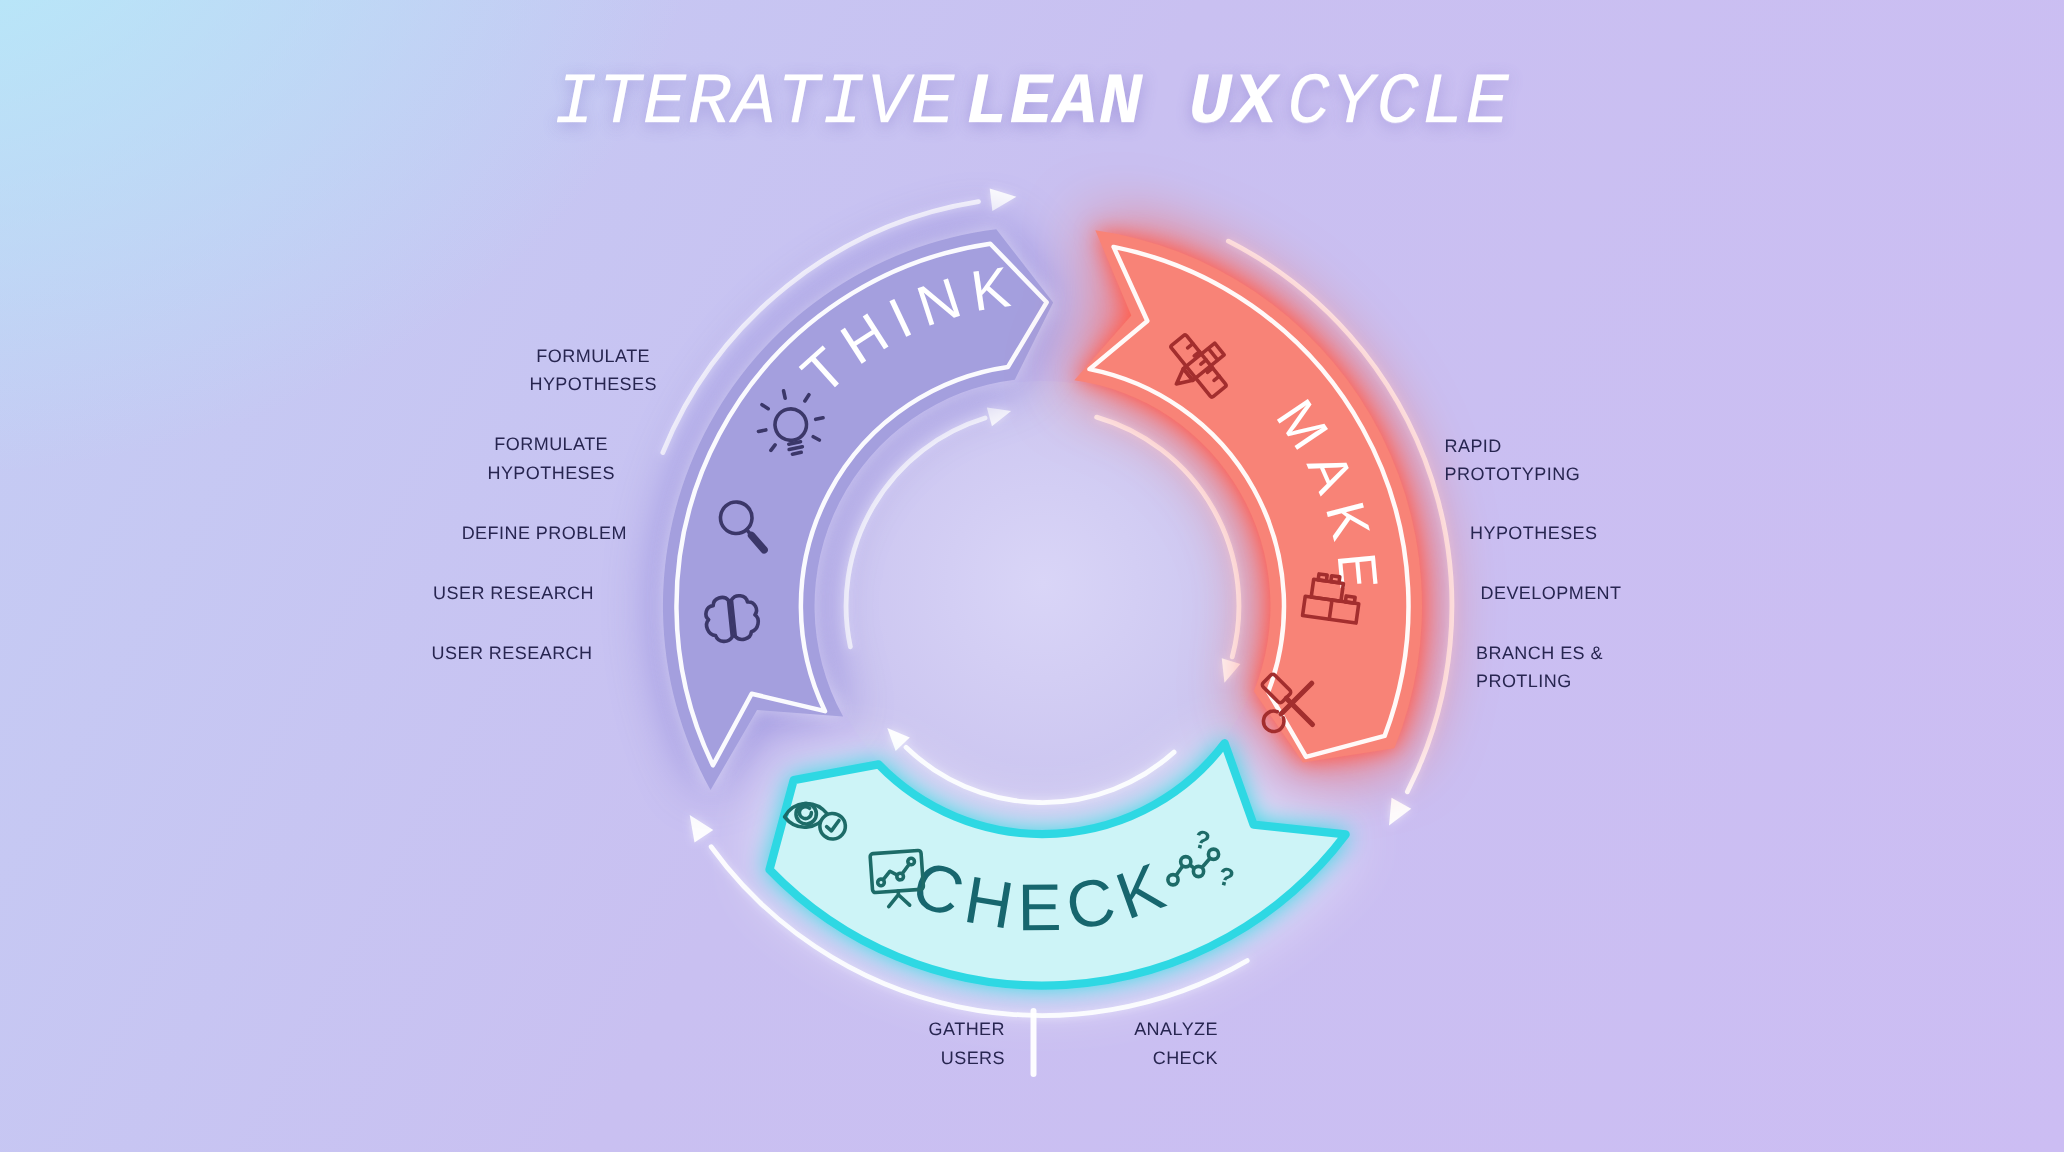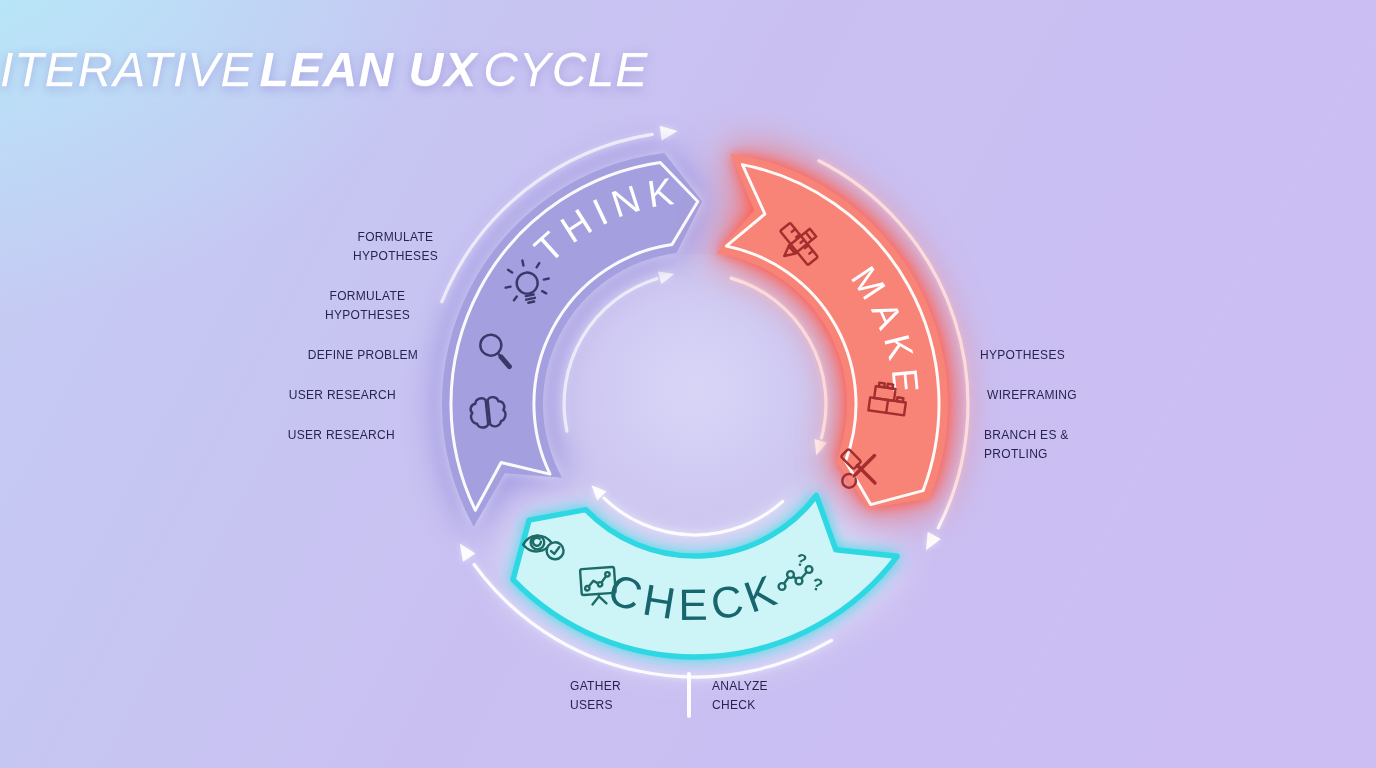--- a/index.html
+++ b/index.html
@@ -4,23 +4,24 @@
 <style>
   html,body{margin:0;padding:0;}
   body{font-family:"Liberation Sans",sans-serif;}
   .stage{
     position:relative;width:1376px;height:768px;overflow:hidden;
     background:
       radial-gradient(950px 720px at -4% -10%, var(--bg-tl,#b5ecf9) 0%, rgba(181,236,249,0) 55%),
       linear-gradient(118deg, #c4cdf4 0%, var(--bg-main,#c9c0f1) 45%, var(--bg-br,#ccbdf3) 100%);
   }
   .title{
-    position:absolute;top:42px;left:0;right:0;text-align:left;
+    position:absolute;top:42px;left:0;right:0;text-align:center;
     font-style:italic;font-size:48px;color:var(--title,#fff);letter-spacing:1px;
     text-shadow:0 3px 10px rgba(124,110,200,.45), 0 1px 0 rgba(255,255,255,.35);
+    font-family:Liberation Mono, monospace;
   }
   .t-bold{font-weight:700;margin:0 6px;}
   svg.diagram{position:absolute;left:0;top:0;}
 
   #seg-think{fill:var(--think-fill);filter:drop-shadow(0 0 6px rgba(255,255,255,.55)) drop-shadow(0 0 18px var(--think-glow));}
   #seg-make{fill:var(--make-fill);filter:drop-shadow(0 0 7px var(--make-glow)) drop-shadow(0 0 22px var(--make-glow));}
   #seg-check{fill:var(--check-fill);stroke:var(--check-stroke);stroke-width:5.5;stroke-linejoin:round;
     filter:drop-shadow(0 0 8px var(--check-glow)) drop-shadow(0 0 20px rgba(255,255,255,.65));}
   .inset{fill:none;stroke:var(--inner-outline,#fff);stroke-width:3;stroke-linejoin:round;opacity:.95;}
 
@@ -48,21 +49,21 @@
   .ll{text-align:center;}
   .ll1{right:938px;top:228px;}
   .ll2{right:966px;top:287px;}
   .ll3{right:958px;top:346px;text-align:right;}
   .ll4{right:980px;top:386px;text-align:right;}
   .ll5{right:981px;top:426px;text-align:right;}
   .rl1{left:963px;top:288px;}
   .rl2{left:980px;top:346px;}
   .rl3{left:987px;top:386px;}
   .rl4{left:984px;top:426px;}
-  .bl{text-align:left;width:100px;}
+  .bl{text-align:right;width:100px;}
   .bl1{left:570px;top:677px;}
   .bl2{left:712px;top:677px;}
   .divider{position:absolute;left:687px;top:672px;width:4px;height:46px;background:#fff;border-radius:2px;opacity:.95;}
 </style>
 </head>
 <body>
 
 <div class="stage">
 
   <div class="title">
@@ -187,22 +188,24 @@
   </svg>
 
   <div class="lbl ll ll1">FORMULATE
 HYPOTHESES</div>
   <div class="lbl ll ll2">FORMULATE
 HYPOTHESES</div>
   <div class="lbl ll ll3">DEFINE PROBLEM</div>
   <div class="lbl ll ll4">USER RESEARCH</div>
   <div class="lbl ll ll5">USER RESEARCH</div>
 
+  <div class="lbl rl1">RAPID
+PROTOTYPING</div>
   <div class="lbl rl2">HYPOTHESES</div>
-  <div class="lbl rl3">WIREFRAMING</div>
+  <div class="lbl rl3">DEVELOPMENT</div>
   <div class="lbl rl4">BRANCH ES &amp;
 PROTLING</div>
 
   <div class="lbl bl bl1">GATHER
 USERS</div>
   <div class="divider"></div>
   <div class="lbl bl bl2">ANALYZE
 CHECK</div>
 
 </div>

